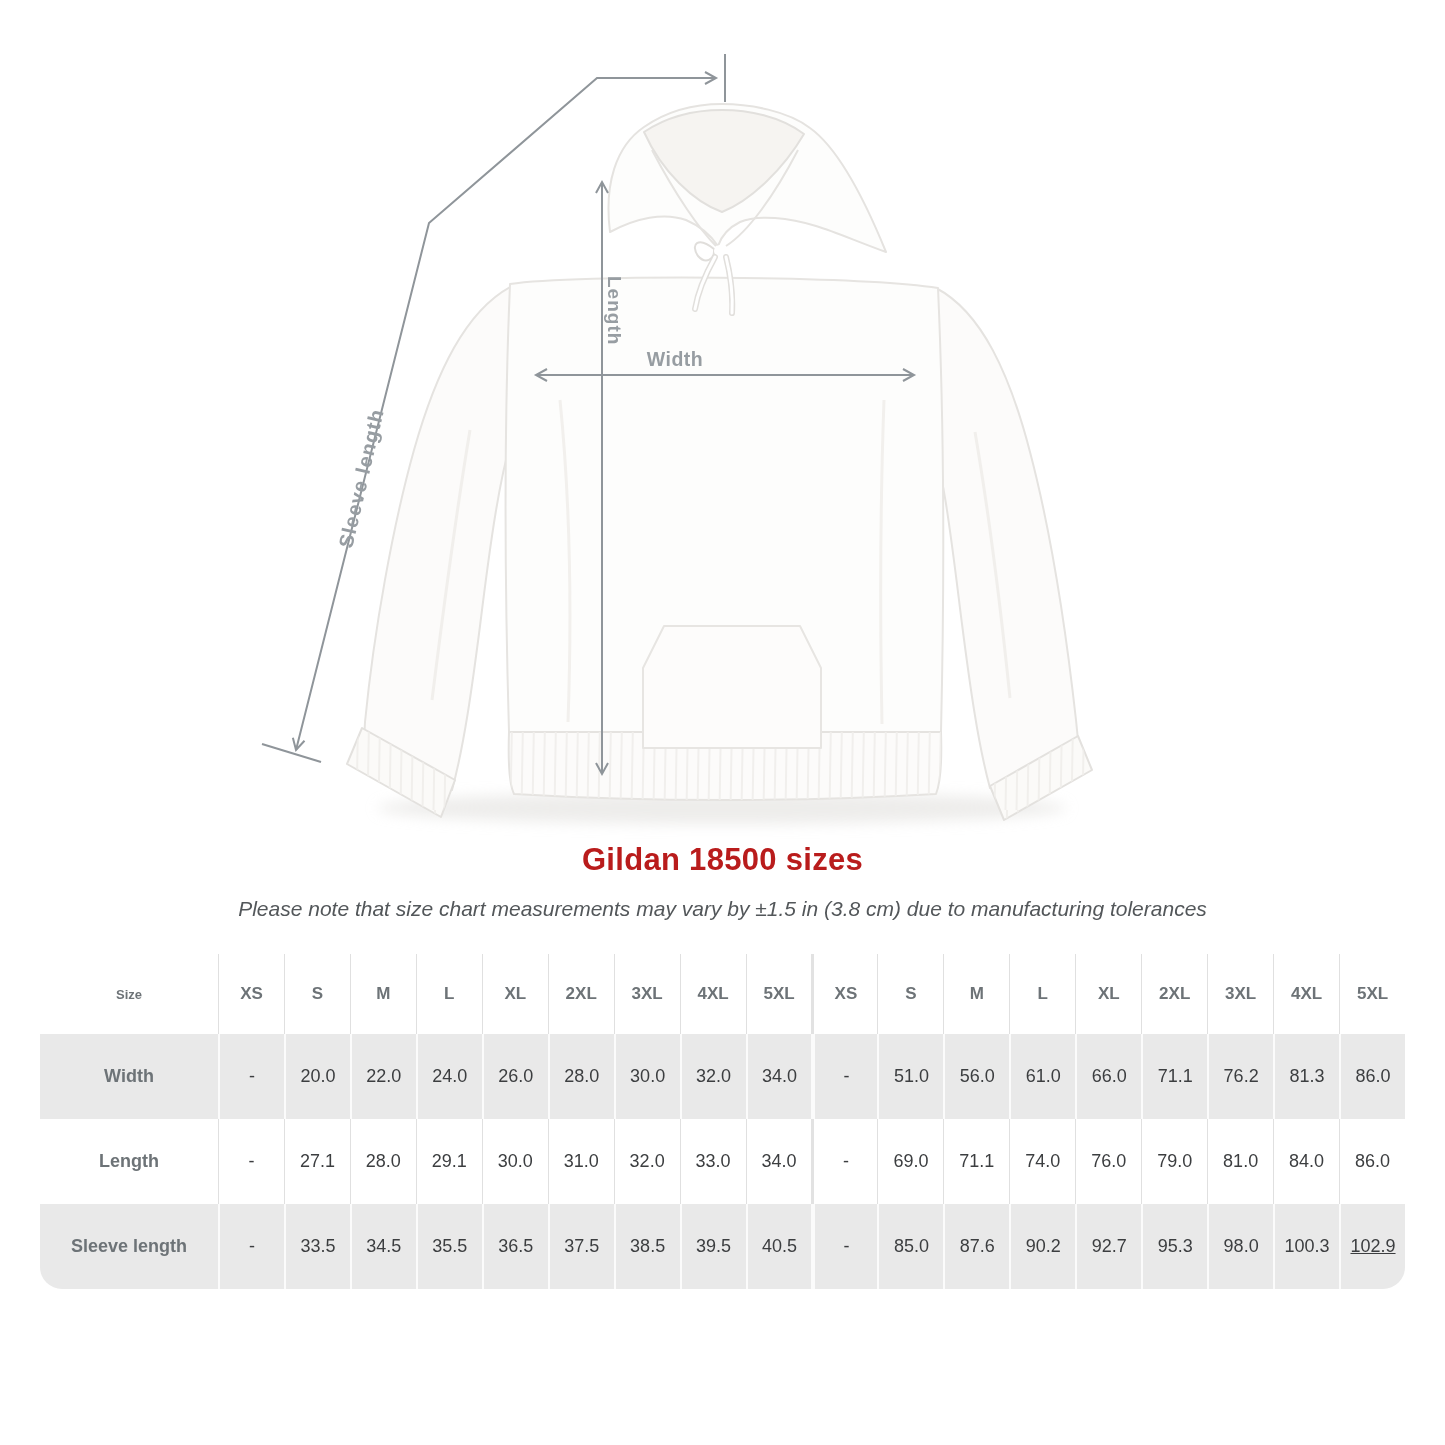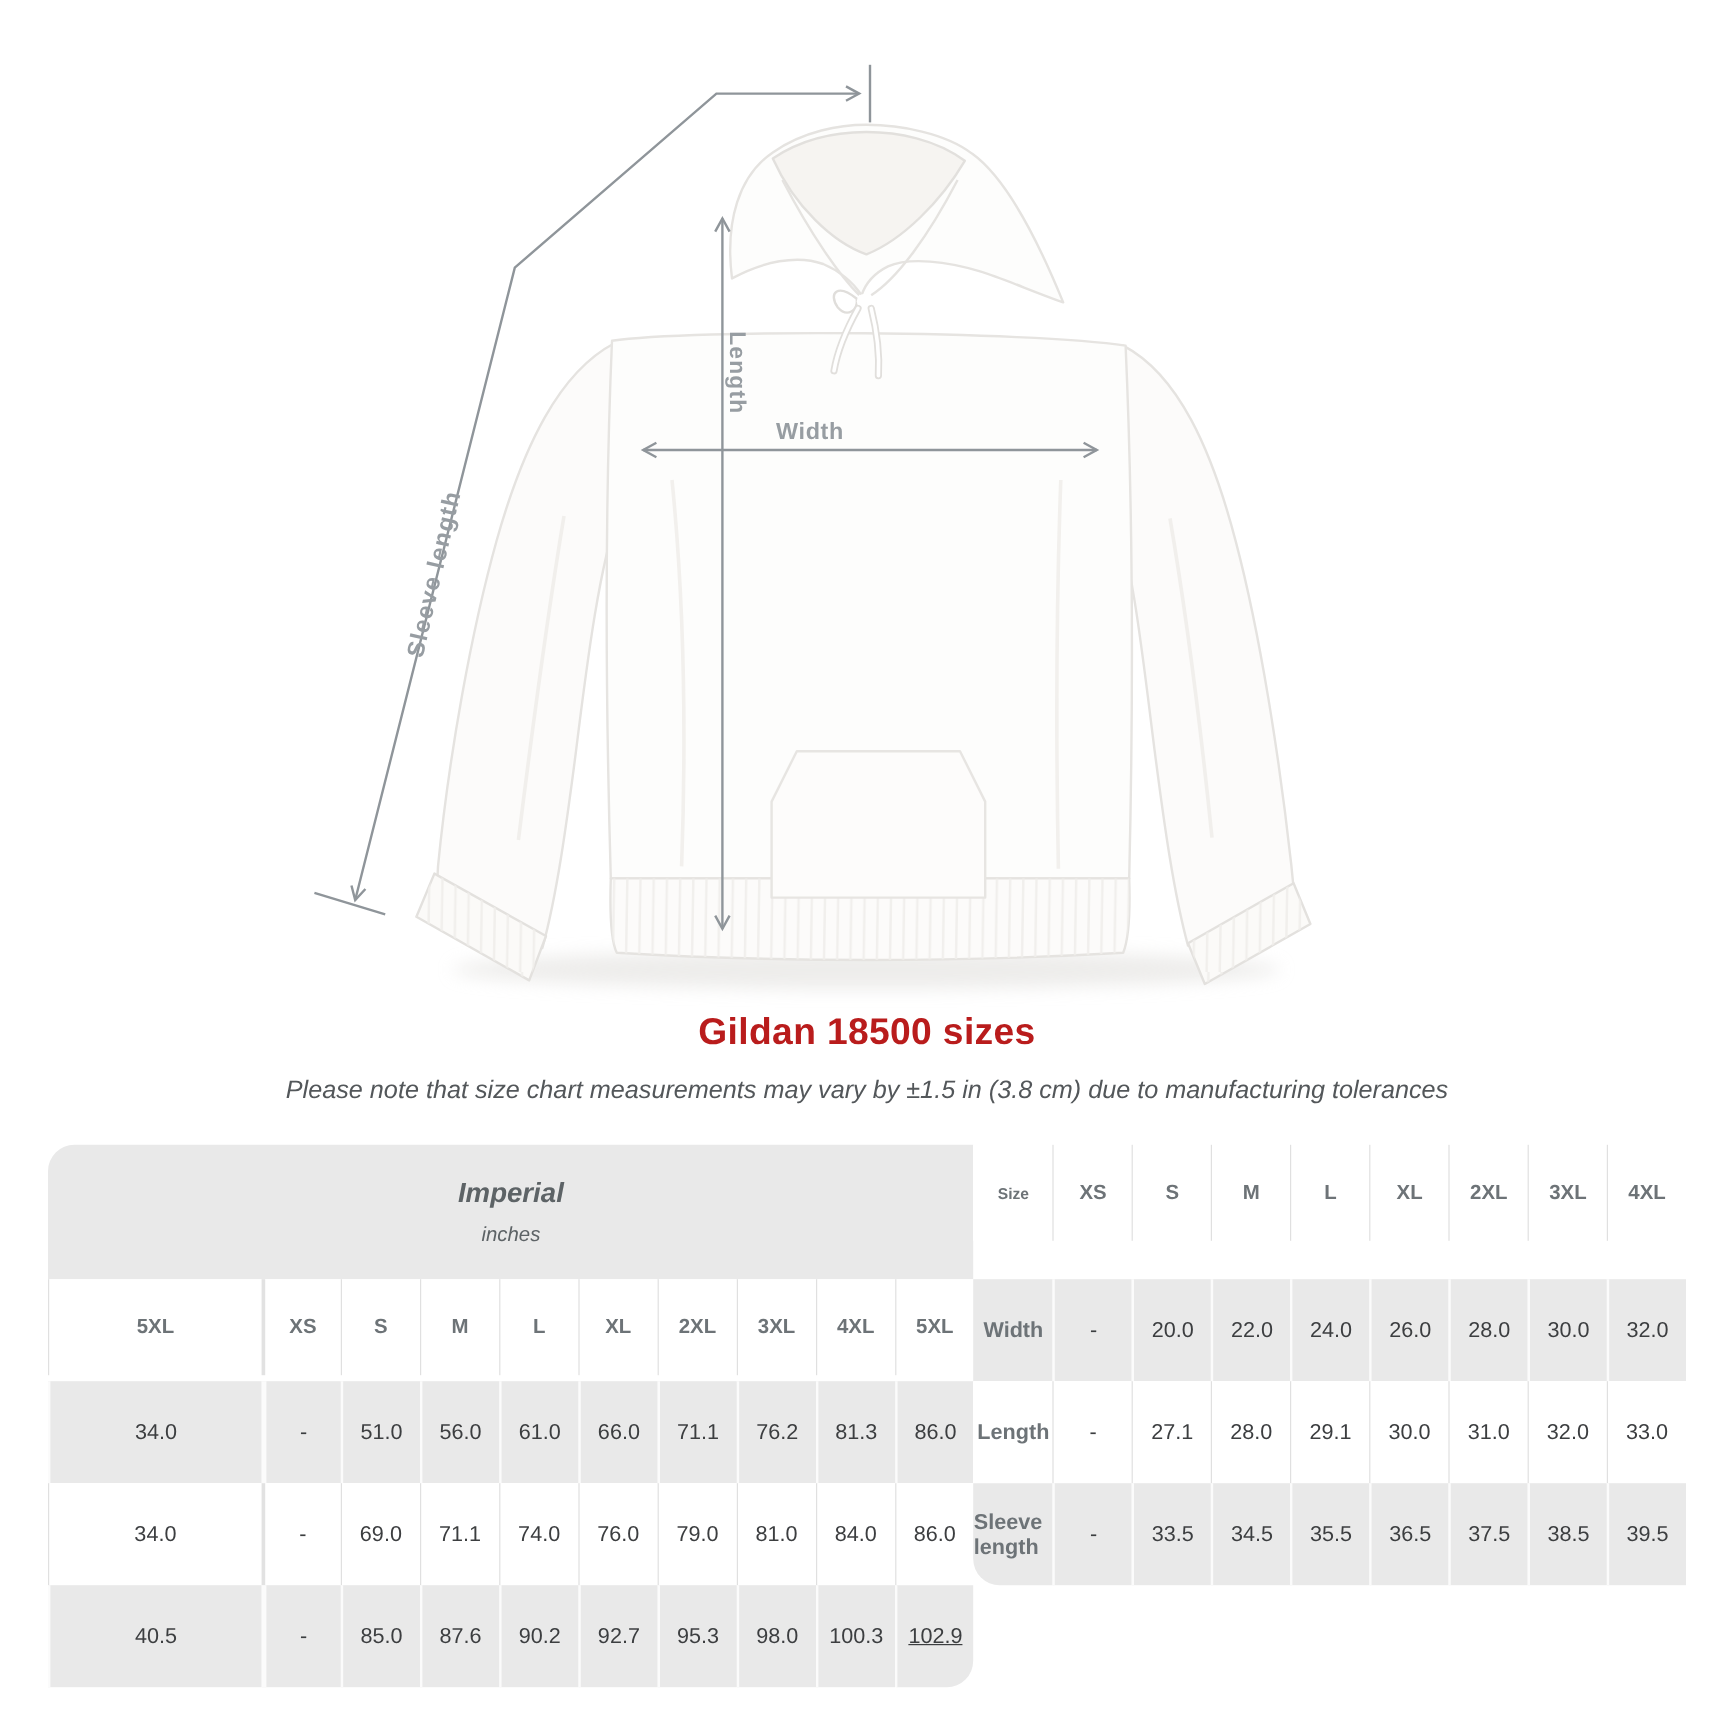--- a/index.html
+++ b/index.html
@@ -143,24 +143,20 @@
     <text data-name="width-label" x="675" y="366" text-anchor="middle" font-size="19.5" letter-spacing="0.5">Width</text>
     <text data-name="sleeve-length-label" transform="translate(352,549) rotate(-77)" font-size="20" letter-spacing="1">Sleeve length</text>
   </g>
 </svg>
 </div>
 
 <div class="page-title" data-name="page-title">Gildan 18500 sizes</div>
 <div class="page-note" data-name="tolerance-note">Please note that size chart measurements may vary by ±1.5 in (3.8 cm) due to manufacturing tolerances</div>
 
 <div class="size-table" id="tbl" data-name="size-table">
-  <div class="gcell g-left" data-name="unit-group-imperial">
-    <div class="gname" data-name="unit-group-name">Imperial</div>
-    <div class="gunit" data-name="unit-group-unit">inches</div>
-  </div>
 
 <div class="cell head label-col h-head first" data-name="size-column-header">Size</div>
     <div class="cell head h-head" data-name="size-header-cell">XS</div>
     <div class="cell head h-head" data-name="size-header-cell">S</div>
     <div class="cell head h-head" data-name="size-header-cell">M</div>
     <div class="cell head h-head" data-name="size-header-cell">L</div>
     <div class="cell head h-head" data-name="size-header-cell">XL</div>
     <div class="cell head h-head" data-name="size-header-cell">2XL</div>
     <div class="cell head h-head" data-name="size-header-cell">3XL</div>
     <div class="cell head h-head" data-name="size-header-cell">4XL</div>

